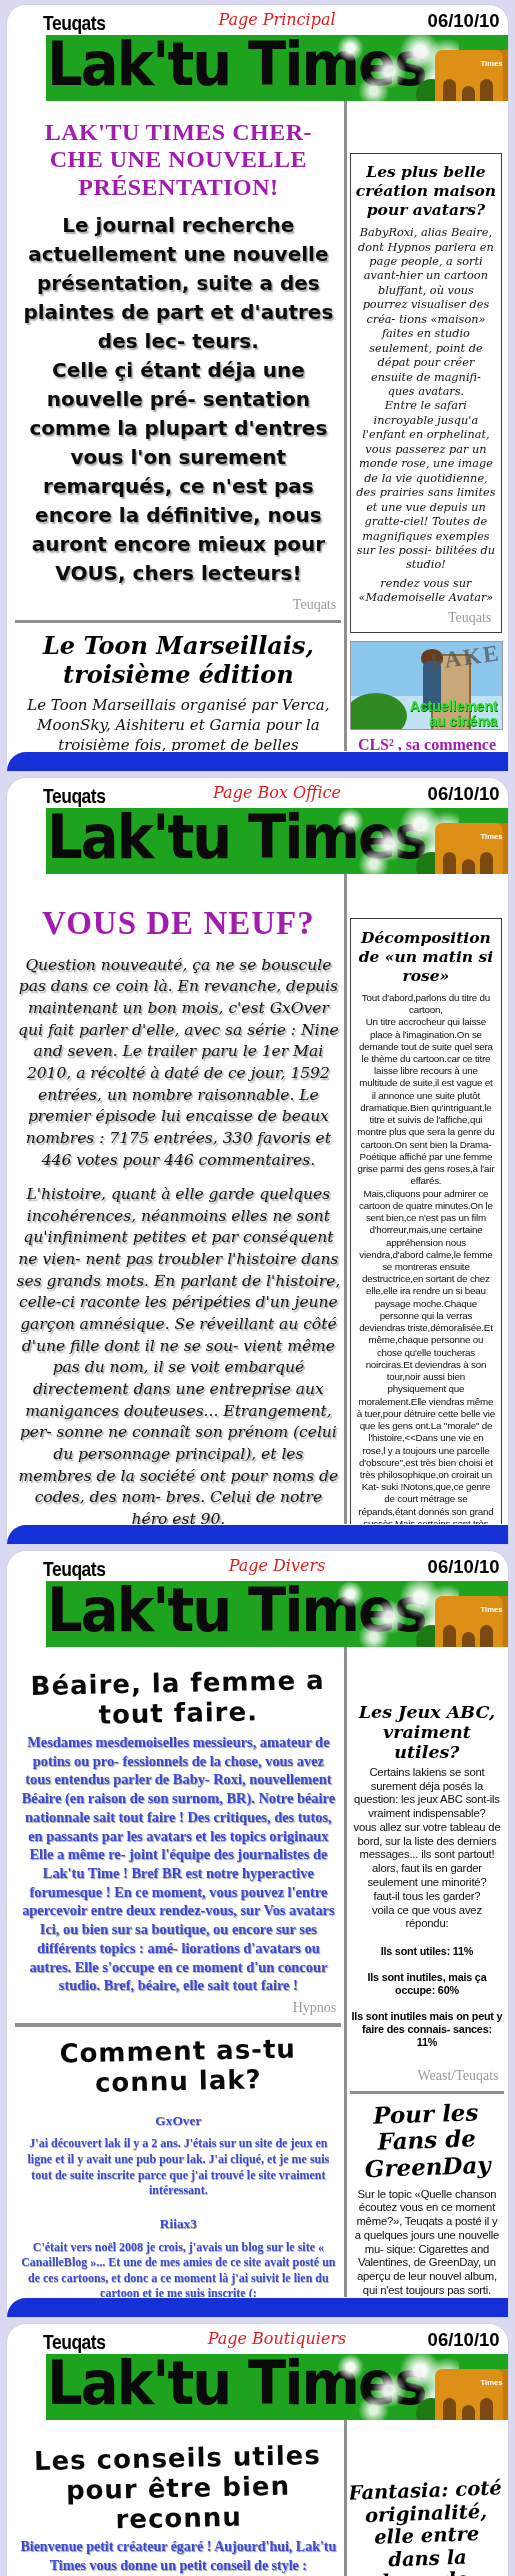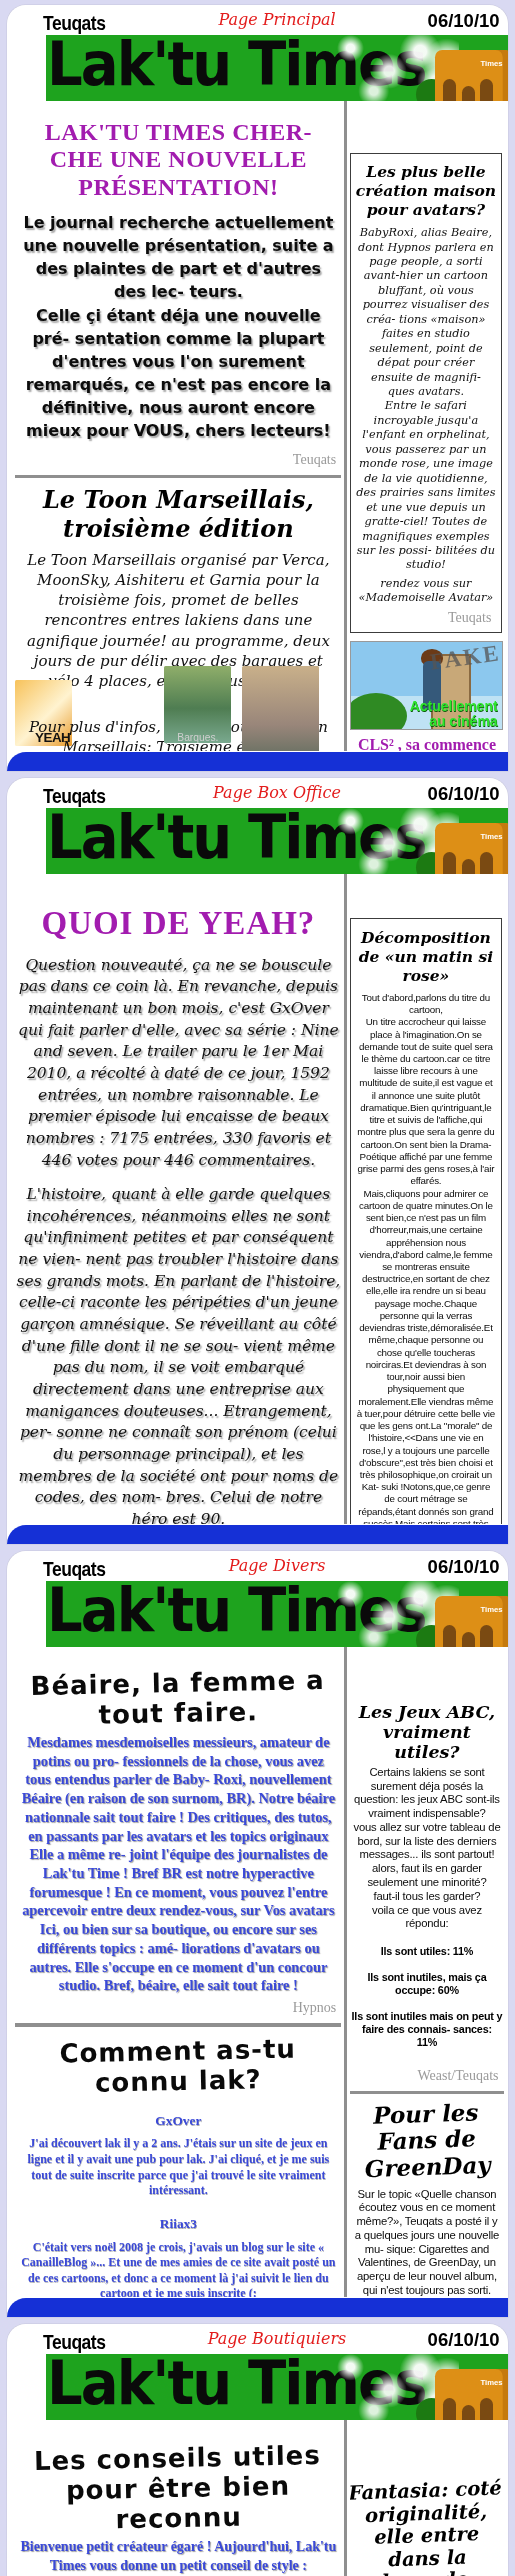--- a/index.html
+++ b/index.html
@@ -38,21 +38,21 @@
   .content{position:absolute;top:96px;left:0;right:0;bottom:19.6px;overflow:hidden;}
   .colL{position:absolute;left:8.2px;width:326px;top:0;bottom:0;overflow:hidden;}
   .vdiv{position:absolute;left:337px;top:0;bottom:0;width:2.6px;background:#8f8f8f;}
   .colR{position:absolute;left:343px;right:4.1px;top:0;bottom:0;overflow:hidden;margin-top:39px;}
   .bluebar{position:absolute;left:0;right:0;bottom:0;height:18.5px;background:#1530d6;border-radius:36px 0 0 0;}
   .hdiv{height:3.1px;background:#8f8f8f;margin:7.2px 0;}
   
   .pre{white-space:pre-line;}
   .serifhead{font-family:"Liberation Serif",serif;font-weight:bold;text-align:center;color:#a21caf;}
   .headline1{font-size:24px;line-height:1.15;margin:17.5px 20.6px 3.1px;letter-spacing:0.5px;}
-  .comicbody{font-family:"DejaVu Sans",sans-serif;font-weight:bold;font-size:16px;line-height:1.45;
+  .comicbody{font-family:"DejaVu Sans",sans-serif;font-weight:bold;font-size:20px;line-height:1.45;
              text-align:center;color:#0c0c0c;text-shadow:1.5px 1.5px 1.5px rgba(0,0,0,.35);margin:9.3px 2.1px;}
   .byline{font-family:"Liberation Serif",serif;color:#9a9a9a;font-size:14px;text-align:right;padding-right:5.2px;margin:1px 0;}
   .fancyhead{font-family:"DejaVu Serif",serif;font-style:italic;font-weight:bold;text-align:center;
              color:#000;font-size:24px;margin:5.2px 0 3.1px;}
   .italbody{font-family:"DejaVu Serif",serif;font-style:italic;font-size:15px;line-height:1.35;
             text-align:center;color:#111;margin:6.2px 1px;}
   .markerhead{font-family:"DejaVu Sans",sans-serif;font-weight:bold;font-size:26px;text-align:center;
               color:#0a0a0a;letter-spacing:1px;transform:rotate(-1.2deg);margin:9.3px 0 4.1px;}
   .blueser{font-family:"Liberation Serif",serif;font-weight:bold;font-size:14.4px;line-height:1.3;
            color:#3a49d8;text-align:center;text-shadow:1px 1px 1px rgba(40,40,40,.45);margin:5.2px 3.1px;}
@@ -180,21 +180,21 @@
     <div class="bush"></div>
     <div class="building">
       <div class="arch a1"></div>
           <div class="arch a2"></div>
           <div class="arch a3"></div>
       <span class="building-times">Times</span>
     </div>
   </div>
   <div class="content">
     <div class="colL">
-      <h1 class="serifhead quoihead">QUOI DE YEAH?</h1>
+      <h1 class="serifhead quoihead">VOUS DE NEUF?</h1>
       <p class="quoi">Question nouveauté, ça ne se bouscule pas dans ce coin là. En revanche, depuis maintenant un bon mois, c'est GxOver qui fait parler d'elle, avec sa série : Nine and seven. Le trailer paru le 1er Mai 2010, a récolté à daté de ce jour, 1592 entrées, un nombre raisonnable. Le premier épisode lui encaisse de beaux nombres : 7175 entrées, 330 favoris et 446 votes pour 446 commentaires.</p>
       <p class="quoi">L'histoire, quant à elle garde quelques incohérences, néanmoins elles ne sont qu'infiniment petites et par conséquent ne vien- nent pas troubler l'histoire dans ses grands mots. En parlant de l'histoire, celle-ci raconte les péripéties d'un jeune garçon amnésique. Se réveillant au côté d'une fille dont il ne se sou- vient même pas du nom, il se voit embarqué directement dans une entreprise aux manigances douteuses... Etrangement, per- sonne ne connaît son prénom (celui du personnage principal), et les membres de la société ont pour noms de codes, des nom- bres. Celui de notre héro est 90.</p>
 
     </div>
     <div class="vdiv"></div>
     <div class="colR">
       <div class="qbox" style="margin-top:5.2px;">
         <h3 class="fancyhead boxfancy">Décomposition de «un matin si rose»</h3>
         <p class="tiny pre">Tout d'abord,parlons du titre du cartoon,
 Un titre accrocheur qui laisse place à l'imagination.On se demande tout de suite quel sera le thème du cartoon.car ce titre laisse libre recours à une multitude de suite,il est vague et il annonce une suite plutôt dramatique.Bien qu'intriguant,le titre et suivis de l'affiche,qui montre plus que sera la genre du cartoon.On sent bien la Drama-Poétique affiché par une femme grise parmi des gens roses,à l'air effarés.

